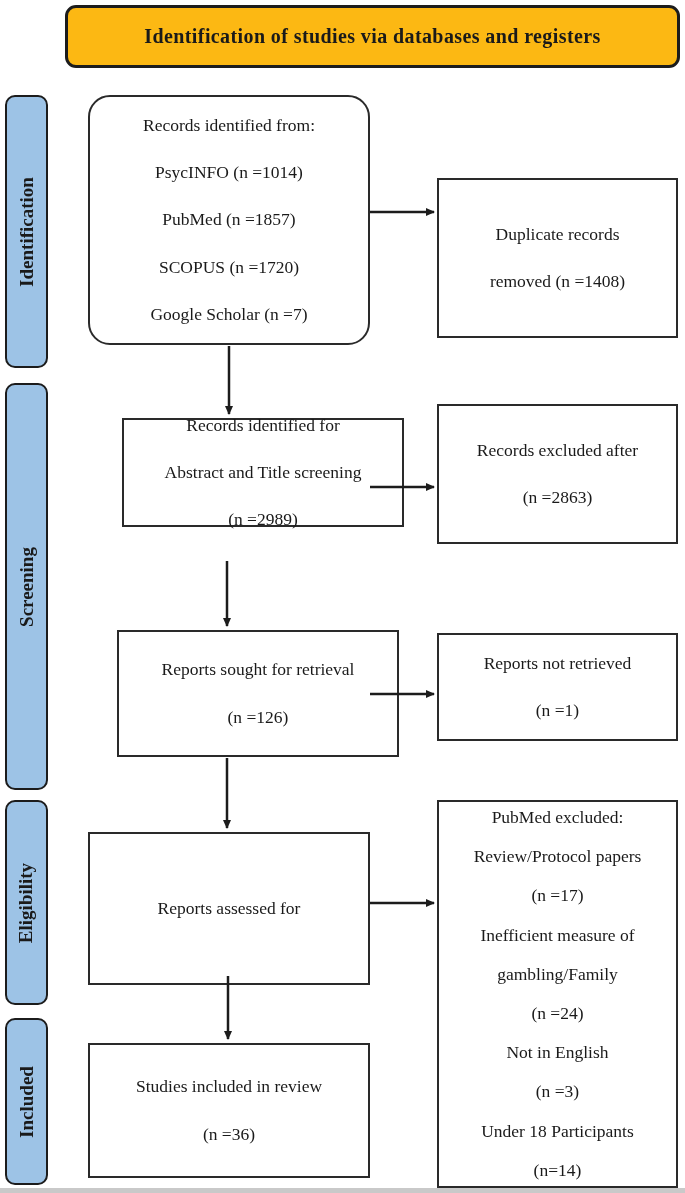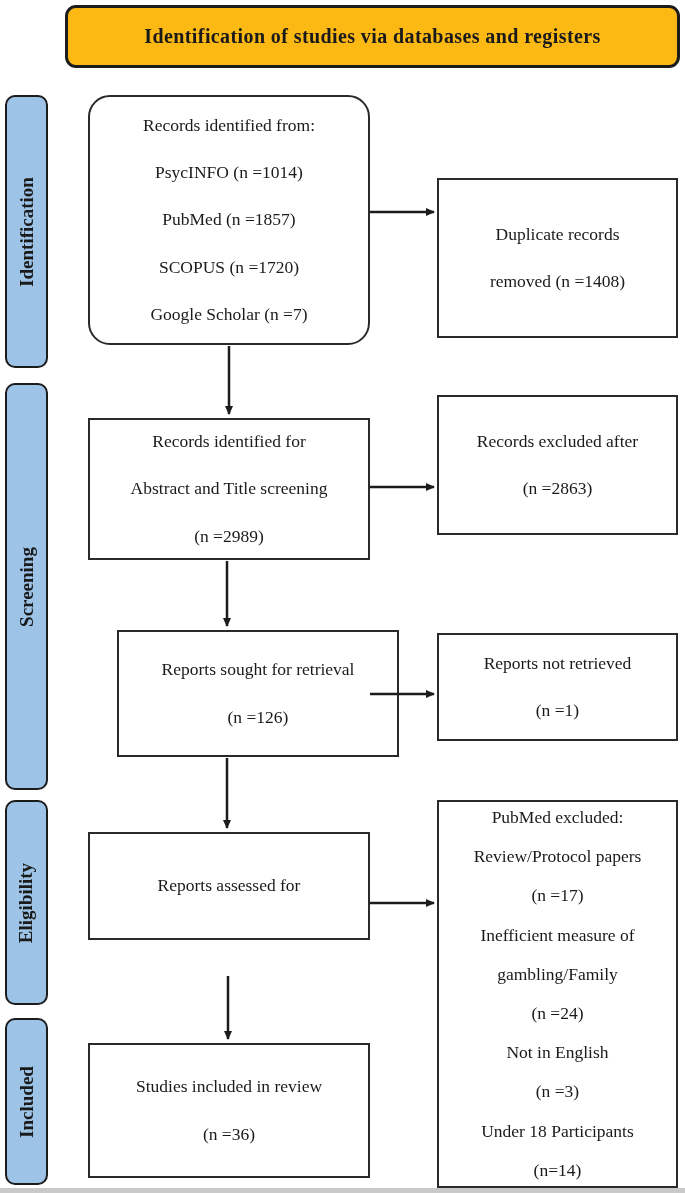--- a/index.html
+++ b/index.html
@@ -56,26 +56,26 @@
     display: flex; flex-direction: column;
     align-items: center; justify-content: center;
     text-align: center;
     font-size: 17.5px;
     line-height: 2.7;
     padding: 4px 6px;
   }
   .col-left  { left: 88px;  width: 282px; }
   .col-right { left: 437px; width: 241px; }
   .box.b1 { top: 95px;  height: 250px; border-radius: 22px; }
-  .box.b2 { top: 418px; height: 142px; }
+  .box.b2 { top: 418px; height: 109px; margin-left: 34px; }
   .box.b3 { top: 630px; height: 127px; margin-left: 29px; }
-  .box.b4 { top: 832px; height: 108px; }
+  .box.b4 { top: 832px; height: 153px; }
   .box.b5 { top: 1043px; height: 135px; justify-content: center; }
   .box.r1 { top: 130px; height: 160px; margin-top: 48px; }
-  .box.r2 { top: 395px; height: 140px; }
+  .box.r2 { top: 404px; height: 140px; }
   .box.r3 { top: 633px; height: 108px; }
   .box.r4 { top: 800px; height: 388px; line-height: 2.24; }
   svg.arrows {
     position: absolute;
     left: 0; top: 0;
     pointer-events: none;
   }
   .bottom-strip {
     position: absolute;
     left: 0; bottom: 0;

